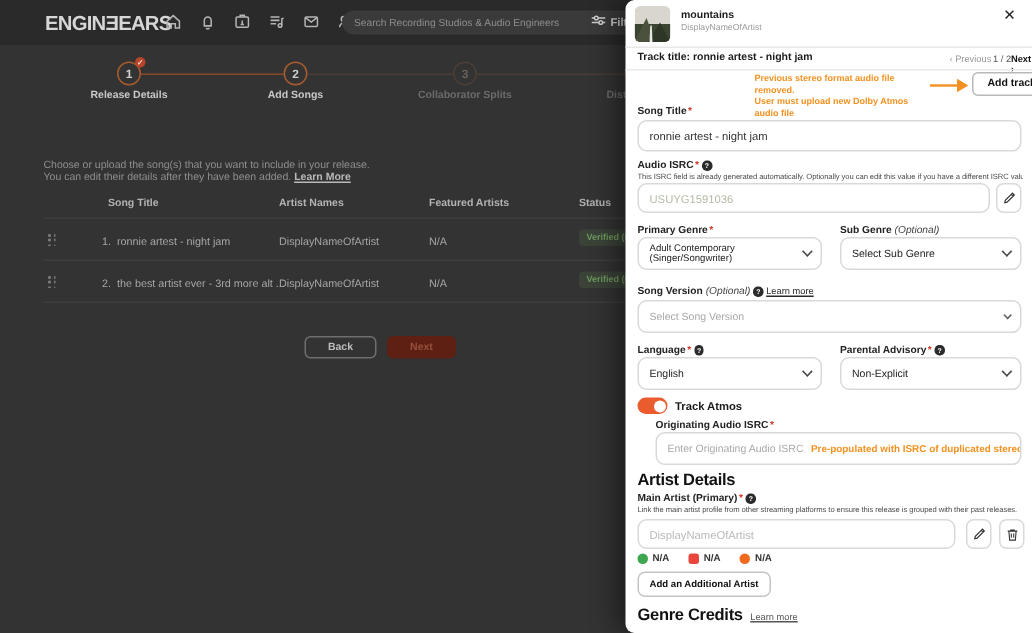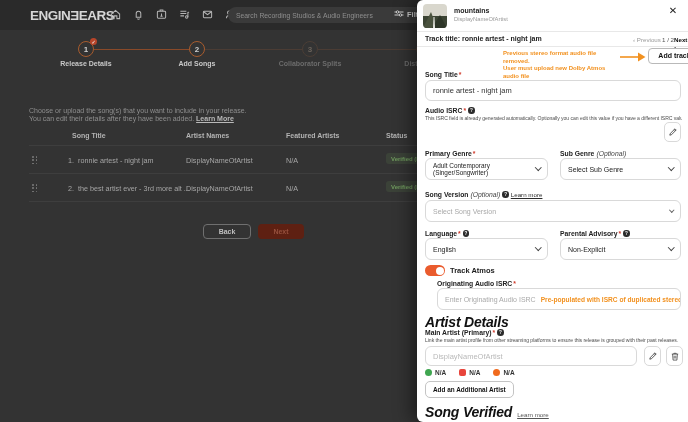--- a/index.html
+++ b/index.html
@@ -70,21 +70,21 @@
              justify-content:space-between; padding:0 7px; font-size:7px; color:#222; cursor:pointer; }
   .chev { width:4.5px; height:4.5px; border-right:1.3px solid #444; border-bottom:1.3px solid #444;
           transform:rotate(45deg); margin-top:-3px; flex:none; }
   .chev.sm { width:3.5px; height:3.5px; border-color:#666; }
   .placeholder { color:#a9a9a9; }
   .link-sm { font-size:6.2px; color:#2b2b2b; text-decoration:underline; font-weight:400; }
   .iconbtn { border:1px solid #d9d9d9; border-radius:5px; background:#fff; display:flex; align-items:center; justify-content:center; cursor:pointer; }
   .toggle { left:8px; top:265px; width:20px; height:11px; border-radius:6px; background:#ea5b2d; position:absolute; cursor:pointer; }
   .toggle .knob { position:absolute; right:1.5px; top:1.5px; width:8px; height:8px; border-radius:50%; background:#fff; }
   .orange-note { font-size:6.6px; font-weight:700; color:#f2911f; white-space:nowrap; }
-  .section-h { font-size:14px; font-weight:800; color:#111; letter-spacing:-0.2px;font-style:italic; }
+  .section-h { font-size:11px; font-weight:800; color:#111; letter-spacing:-0.2px; }
   .plat { display:flex; align-items:center; gap:3px; font-size:6.5px; font-weight:700; color:#333; }
   .pdot { width:7px; height:7px; border-radius:50%; flex:none; }
   .btn-addartist { left:8px; top:381px; height:17px; padding:0 7px; border:1px solid #c4c4c4; border-radius:5px; background:#fff;
                    font-size:6.4px; font-weight:700; color:#111; line-height:15px; }
 </style>
 </head>
 <body>
 
 <div id="app">
 
@@ -253,20 +253,21 @@
     <div class="abs flabel" style="left:8px; top:71px;">
       <span class="req">Song Title</span>
     </div>
     <input class="abs finput" style="left: 8px; top: 80px; width: 256px; height: 21px;" value="ronnie artest - night jam">
 
     <div class="abs flabel" style="left:8px; top:107px;">
       <span class="req">Audio ISRC</span>
       <span class="qicon">?</span>
     </div>
     <div class="abs helptext" style="left:8px; top:115px;">This ISRC field is already generated automatically. Optionally you can edit this value if you have a different ISRC value you need to submit.</div>
+    <input class="abs finput" style="left: 8px; top: 122px; width: 235px; height: 20px; color: rgb(179, 188, 164);" value="USUYG1591036">
     <div class="abs iconbtn" style="left:247px; top:122px; width:17px; height:20px;">
       <svg width="8" height="8" viewBox="0 0 10 10">
           <path d="M1 9 L1.5 7 L7.5 1 L9 2.5 L3 8.5 Z M6.5 2 L8 3.5" fill="none" stroke="#333" stroke-width="1"></path>
         </svg>
     </div>
 
     <div class="abs flabel" style="left:8px; top:150px;">
       <span class="req">Primary Genre</span>
     </div>
     <div class="abs flabel" style="left:143px; top:150px;">
@@ -352,17 +353,17 @@
       </span>
       <span class="plat">
         <span class="pdot" style="background:#f06a1d;"></span>
         <span>N/A</span>
       </span>
     </div>
 
     <button class="btn-addartist abs">Add an Additional Artist</button>
 
     <div class="abs" style="left:8px; top:404px; display:flex; align-items:baseline; gap:5px;">
-      <span class="section-h">Song Verified</span>
+      <span class="section-h">Genre Credits</span>
       <span class="link-sm" style="color:#555;">Learn more</span>
     </div>
   </div>
 </div>
 
 </body></html>

